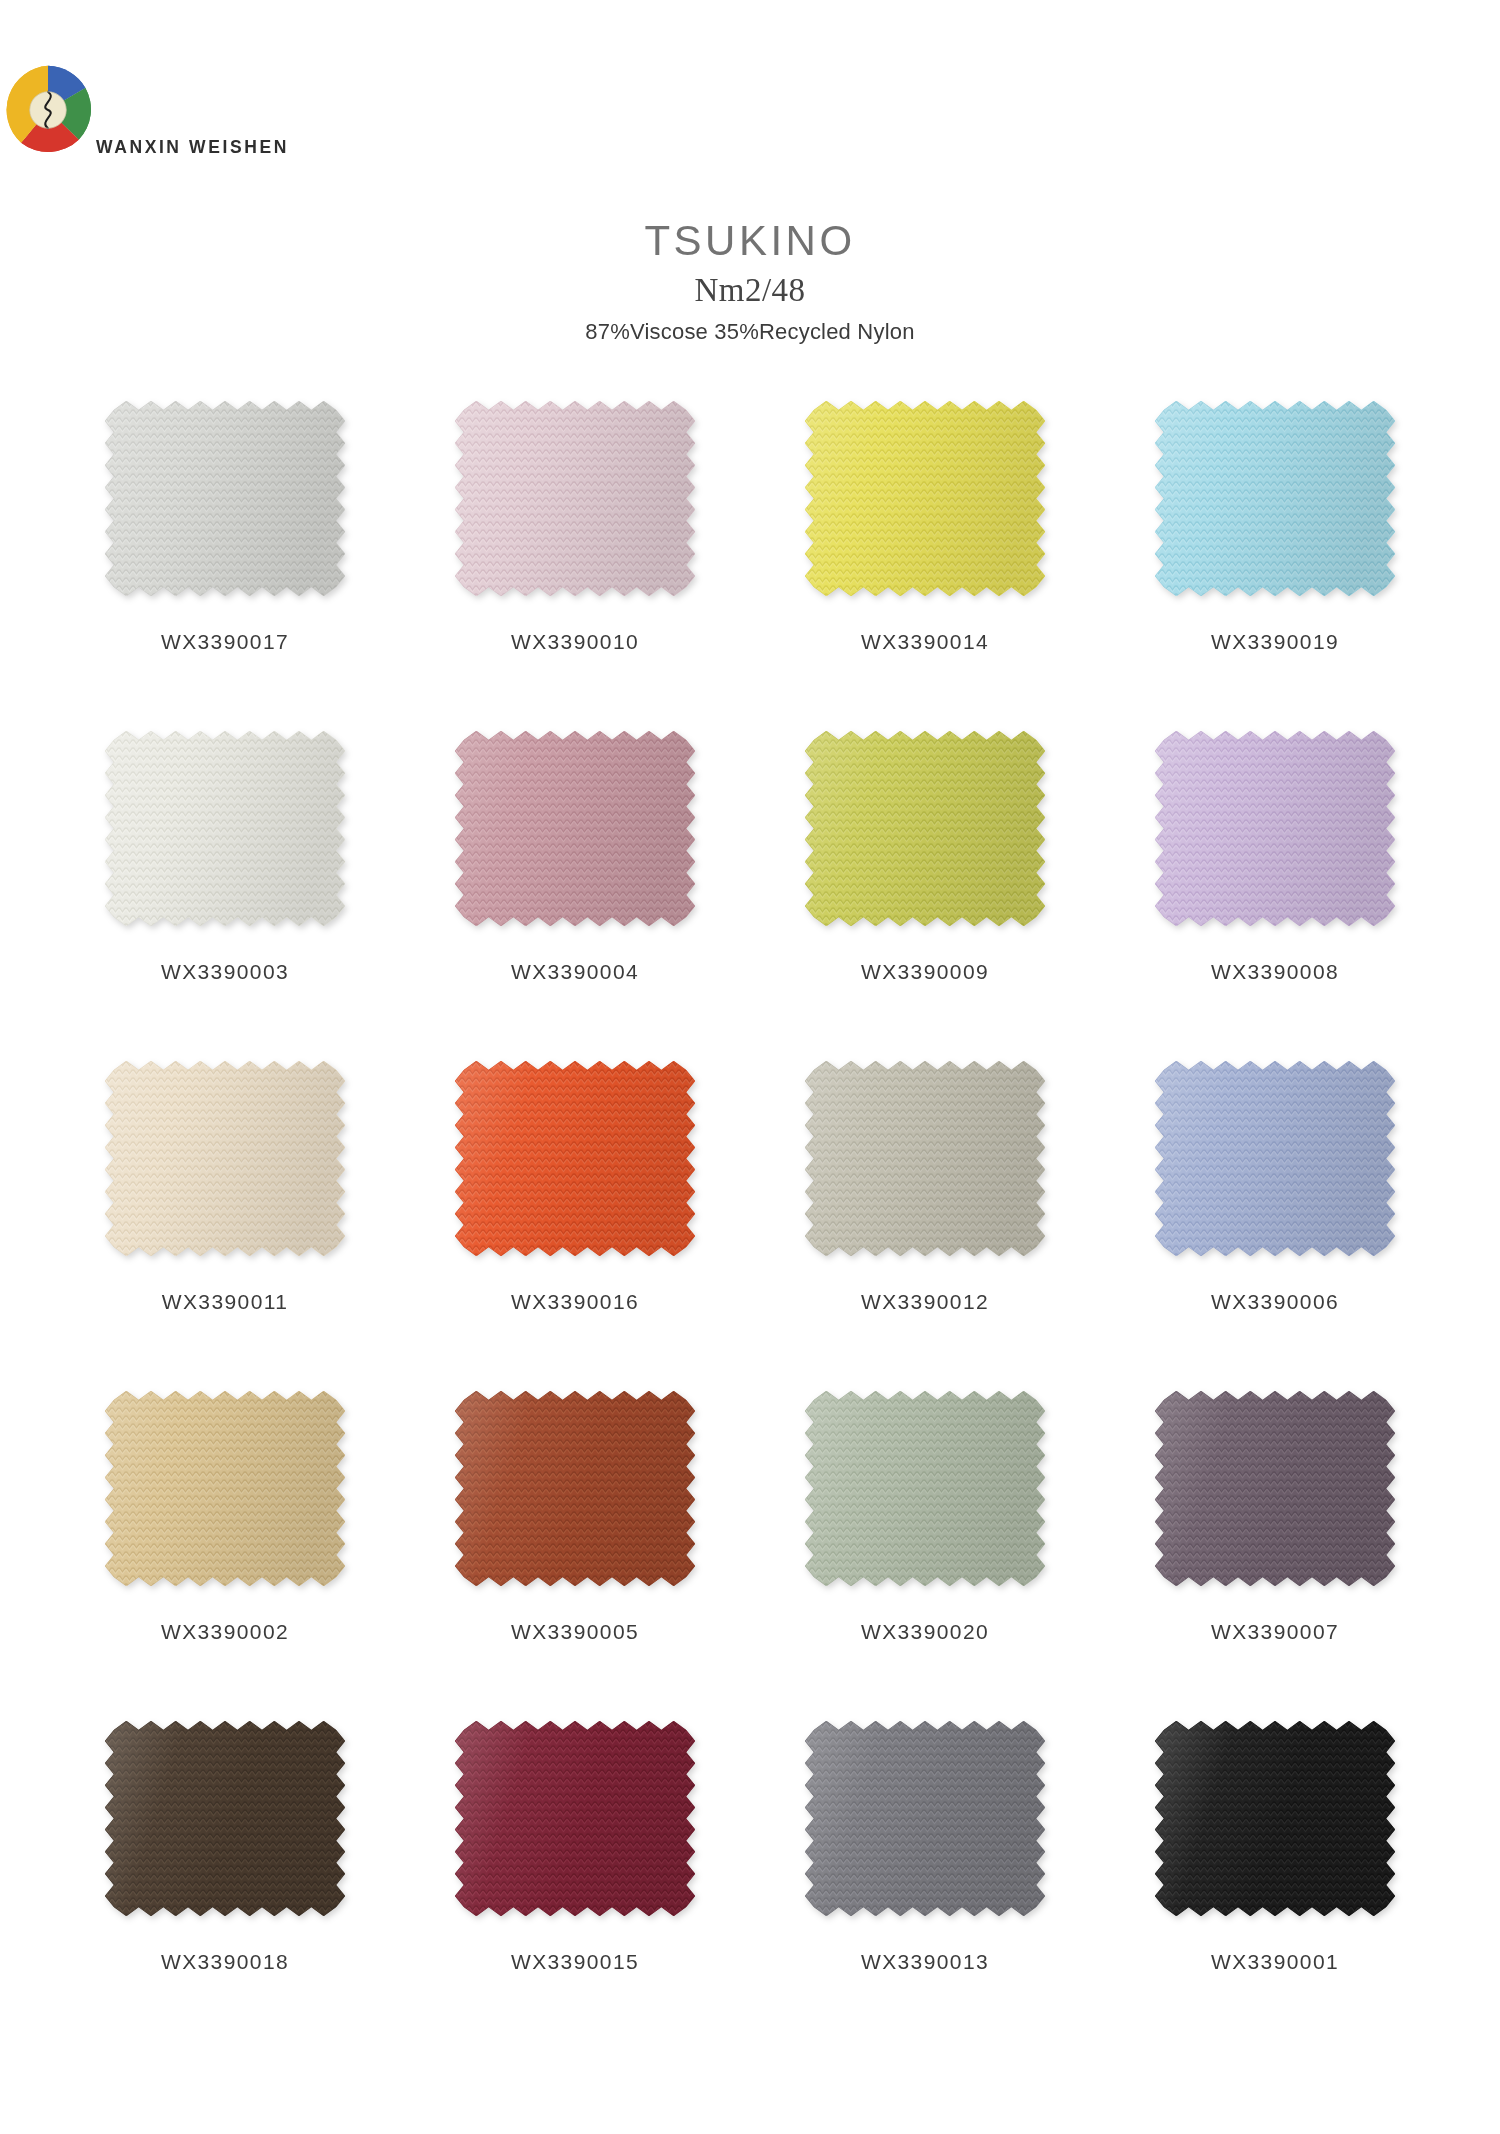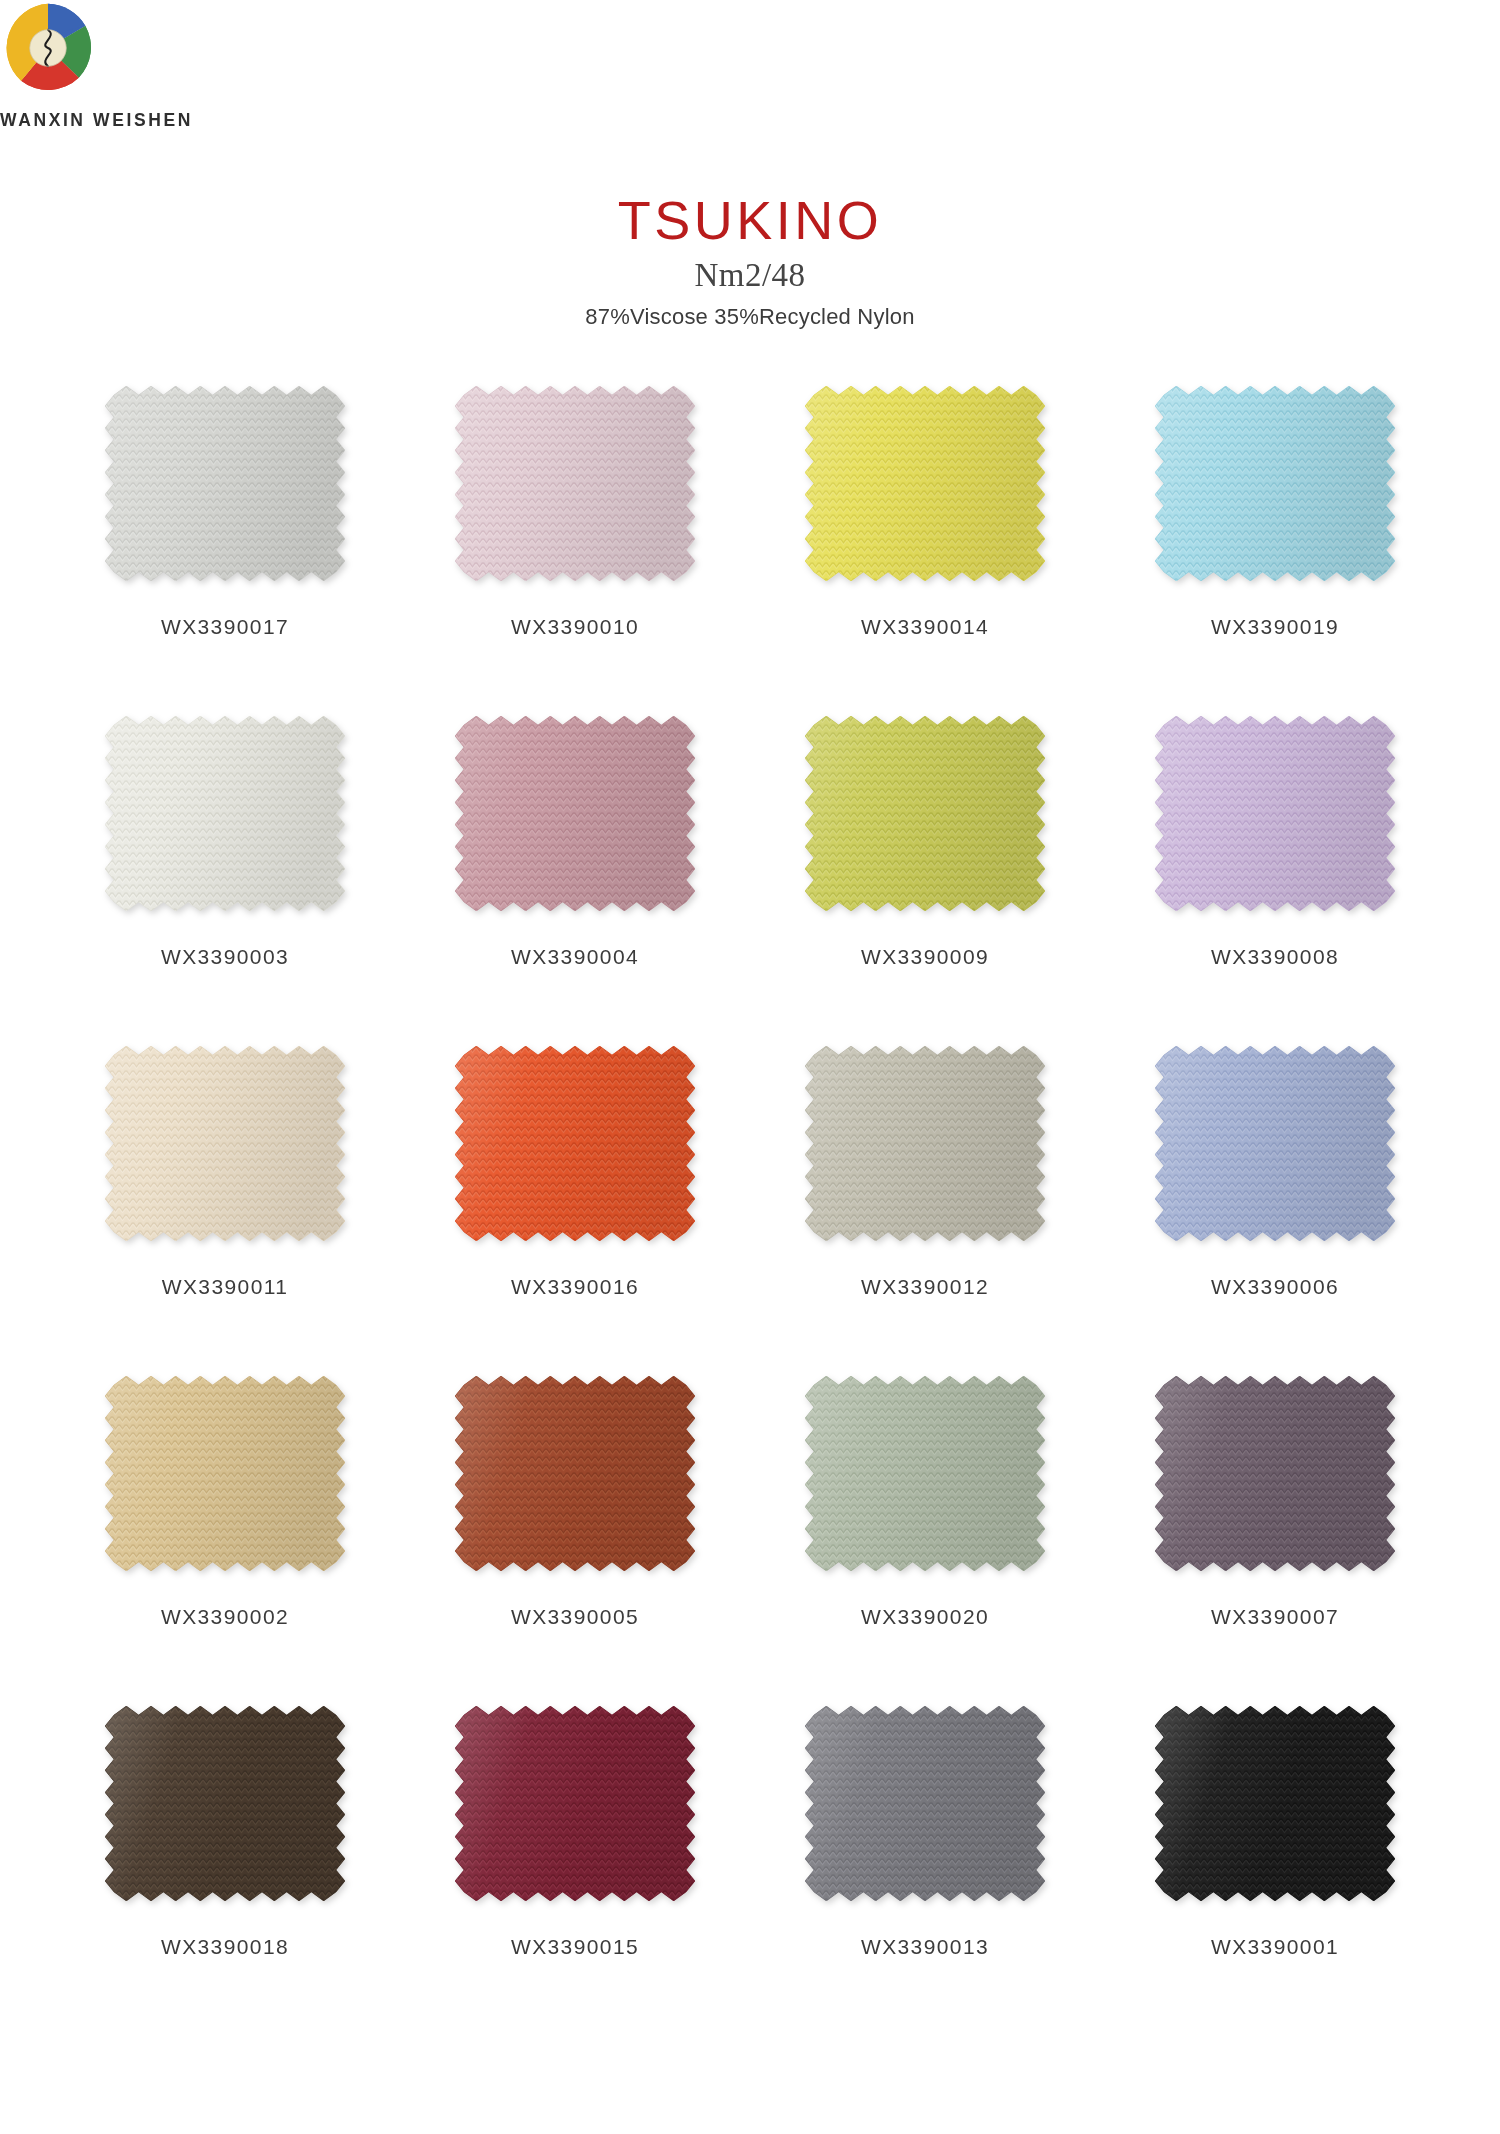--- a/index.html
+++ b/index.html
@@ -13,23 +13,23 @@
     height: 2134px;
     font-family: "Liberation Sans", sans-serif;
     color: #3a3a3a;
     overflow: hidden;
     position: relative;
   }
 
   
   .header {
     width: 100%;
+    padding-top: 62px;
     display: flex;
-    flex-direction: column;
-    align-items: flex-start;
+    align-items: flex-end;
   }
   .logo-mark {
     width: 96px;
     height: 96px;
     position: relative;
   }
   .logo-mark svg { display: block; }
   .brand-name {
     margin-top: 14px;
     font-size: 17.5px;
@@ -41,23 +41,23 @@
 
   
   .title-block {
     width: 100%;
     display: flex;
     flex-direction: column;
     align-items: center;
     margin-top: 62px;
   }
   .collection-title {
-    font-size: 54px;
+    font-size: 42px;
     letter-spacing: 3.5px;
-    color: #b91c1c;
+    color: #737373;
     font-family: "Liberation Sans", sans-serif;
     font-weight: 400;
     line-height: 1;
   }
   .yarn-count {
     margin-top: 12px;
     font-size: 33px;
     color: #454545;
     font-family: Liberation Serif, serif;
     font-weight: 400;

